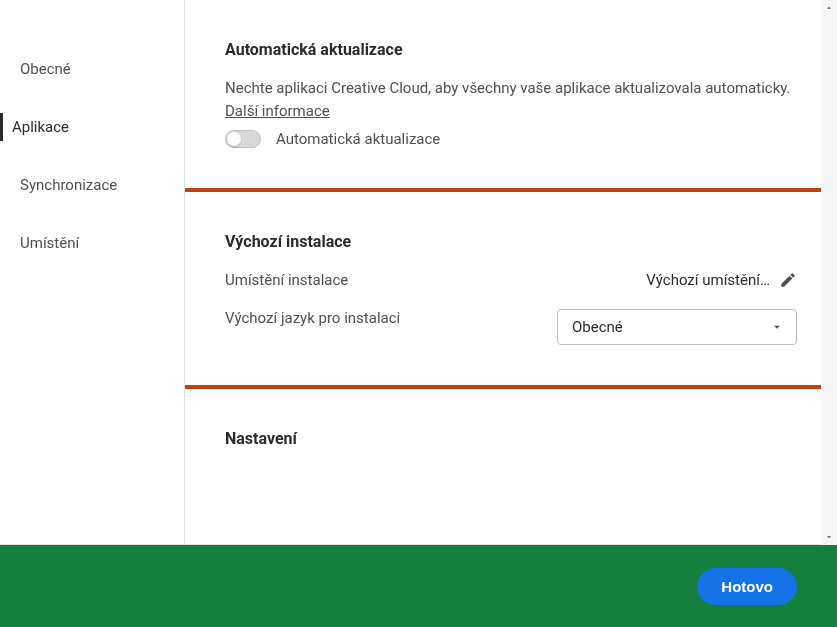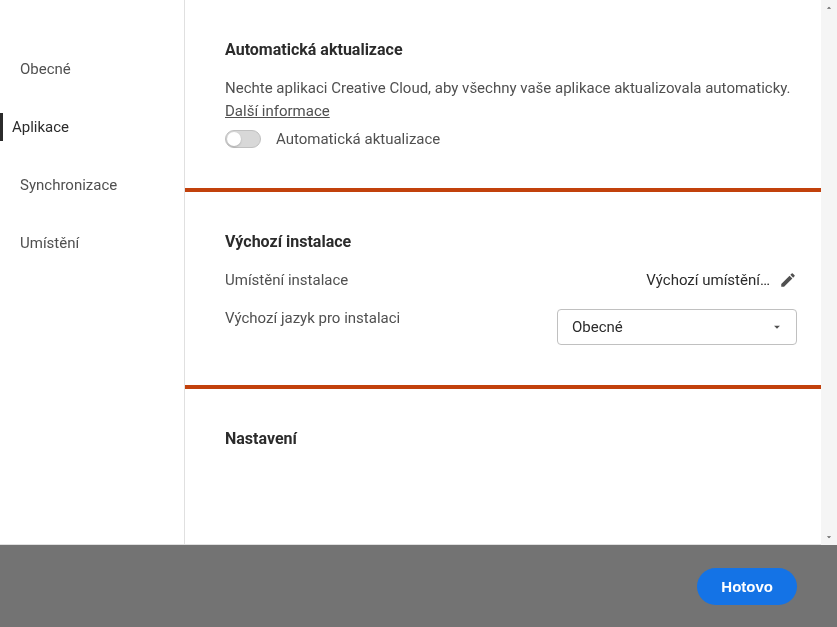--- a/index.html
+++ b/index.html
@@ -151,21 +151,21 @@
     .footer {
       position: absolute;
       bottom: 0;
       left: 0;
       right: 0;
       height: 82px;
       display: flex;
       justify-content: flex-end;
       align-items: center;
       padding: 0 40px;
-      background: #737373;
+      background: #15803d;
     }
     .done-button {
       background: #1473e6;
       color: #fff;
       border: none;
       border-radius: 20px;
       padding: 10px 24px;
       font-size: 15px;
       font-weight: 700;
       cursor: pointer;

